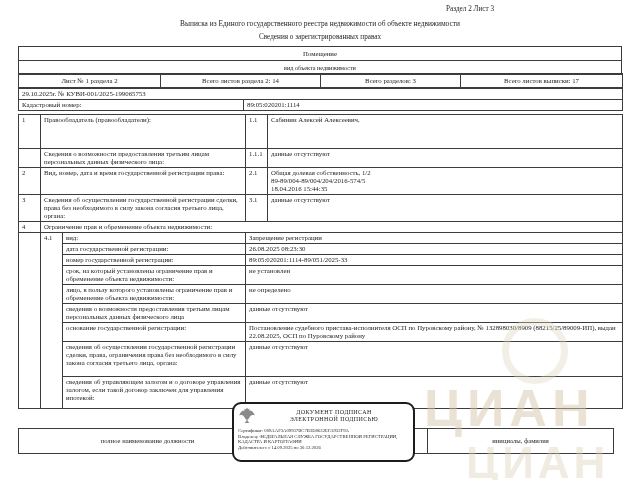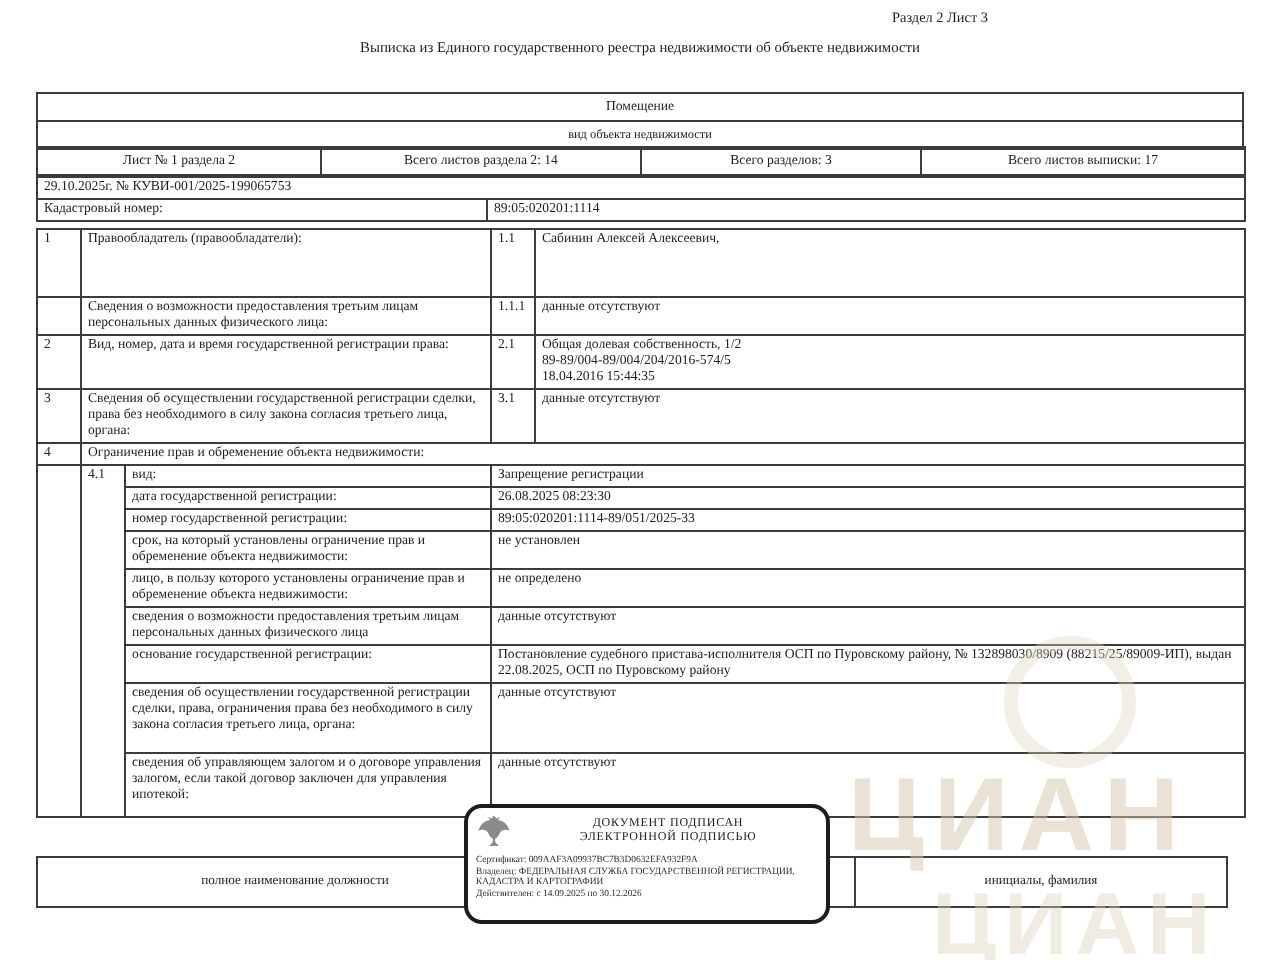--- a/index.html
+++ b/index.html
@@ -47,20 +47,21 @@
   .wm1{left:424px;top:338px;font-size:52px;letter-spacing:5px;color:rgba(213,198,170,0.50);}
   .wm2{left:466px;top:398px;font-size:44px;letter-spacing:4px;color:rgba(221,209,186,0.42);}
   .wm-circle{position:absolute;left:502px;top:278px;width:52px;height:52px;border:7px solid rgba(222,212,190,0.38);border-radius:50%;}
 </style>
 </head>
 <body>
 
 <div class="layer" id="content">
   <div class="section-label">Раздел 2 Лист 3</div>
   <div class="doc-title">Выписка из Единого государственного реестра недвижимости об объекте недвижимости</div>
+  <div class="doc-subtitle">Сведения о зарегистрированных правах</div>
 
   <table id="tbl-object">
     <tbody>
         <tr>
           <td class="center">Помещение</td>
         </tr>
     <tr>
           <td class="center small">вид объекта недвижимости</td>
         </tr>
   </tbody>

